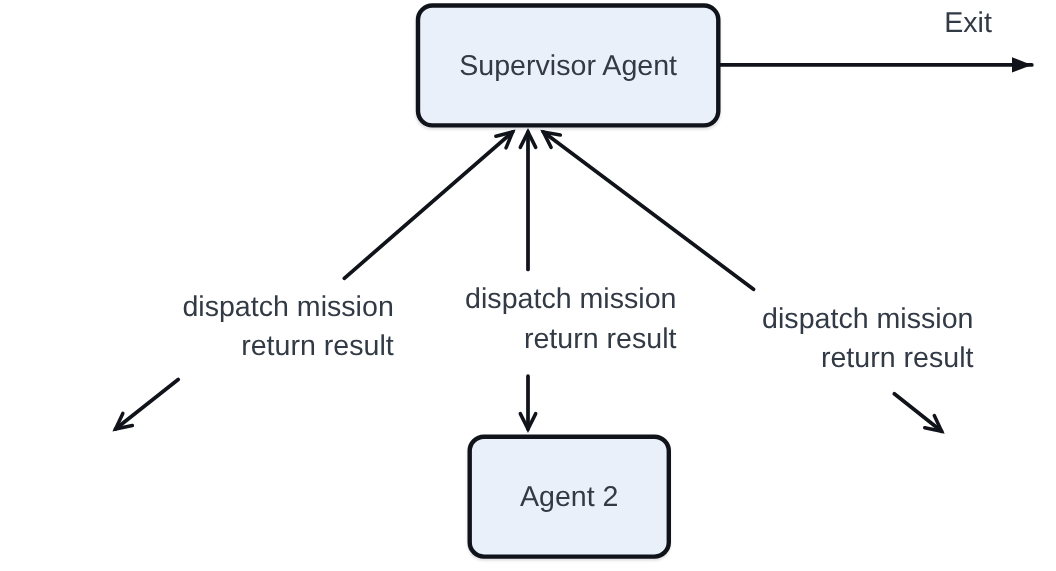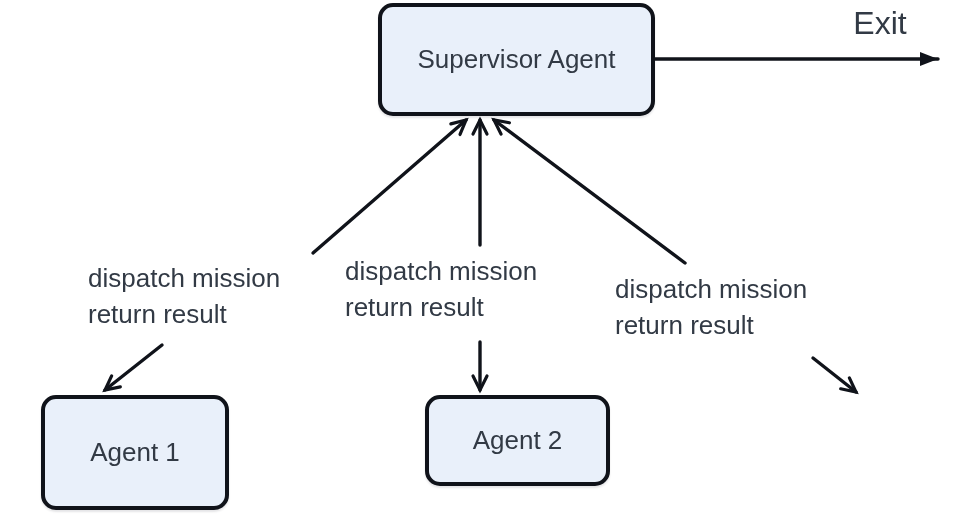--- a/index.html
+++ b/index.html
@@ -50,39 +50,39 @@
     display: flex;
     align-items: center;
     justify-content: center;
     font-size: 26px;
     color: var(--text);
     box-shadow: 0 2px 2px rgba(40,40,60,0.12);
     margin-left: 37px;
   }
   .node-supervisor { left: 341px; top: 3px;   width: 277px; height: 113px; }
   .node-agent1     { left: 4px;   top: 395px; width: 188px; height: 115px; }
-  .node-agent2     { left: 388px; top: 395px; width: 185px; height: 91px; }
+  .node-agent2     { left: 388px; top: 395px; width: 185px; height: 113px; }
   .node-agent3     { left: 768px; top: 394px; width: 187px; height: 115px; }
   .edge-label {
     position: absolute;
     width: 270px;
-    text-align: left;
+    text-align: right;
     font-size: 26px;
     line-height: 36px;
     color: var(--text);
   }
   .edge-label-1 { left: 88px;  top: 260px; }
   .edge-label-2 { left: 345px; top: 253px; }
   .edge-label-3 { left: 615px; top: 271px; }
   .exit-label {
     position: absolute;
     left: 840px; top: 5px;
     width: 80px;
     text-align: center;
-    font-size: 32px;
+    font-size: 26px;
     color: var(--text);
   }
 </style>
 </head>
 <body>
 
 <div class="canvas">
 
   <svg class="arrows" viewBox="0 0 960 519" xmlns="http://www.w3.org/2000/svg">
     <defs>
@@ -102,23 +102,20 @@
 
     <line class="edge" x1="685" y1="263" x2="494" y2="120" marker-end="url(#arrow-open)"></line>
     <line class="edge" x1="813" y1="358" x2="856" y2="392" marker-end="url(#arrow-open)"></line>
 
     <line class="edge" x1="627" y1="59" x2="938" y2="59" marker-end="url(#arrow-solid)"></line>
   </svg>
 
   <div class="node node-supervisor">
     <span>Supervisor Agent</span>
   </div>
-  <div class="node node-agent1">
-    <span>Agent 1</span>
-  </div>
   <div class="node node-agent2">
     <span>Agent 2</span>
   </div>
 
   <div class="edge-label edge-label-1">
     <div>dispatch mission</div>
     <div>return result</div>
   </div>
   <div class="edge-label edge-label-2">
     <div>dispatch mission</div>

